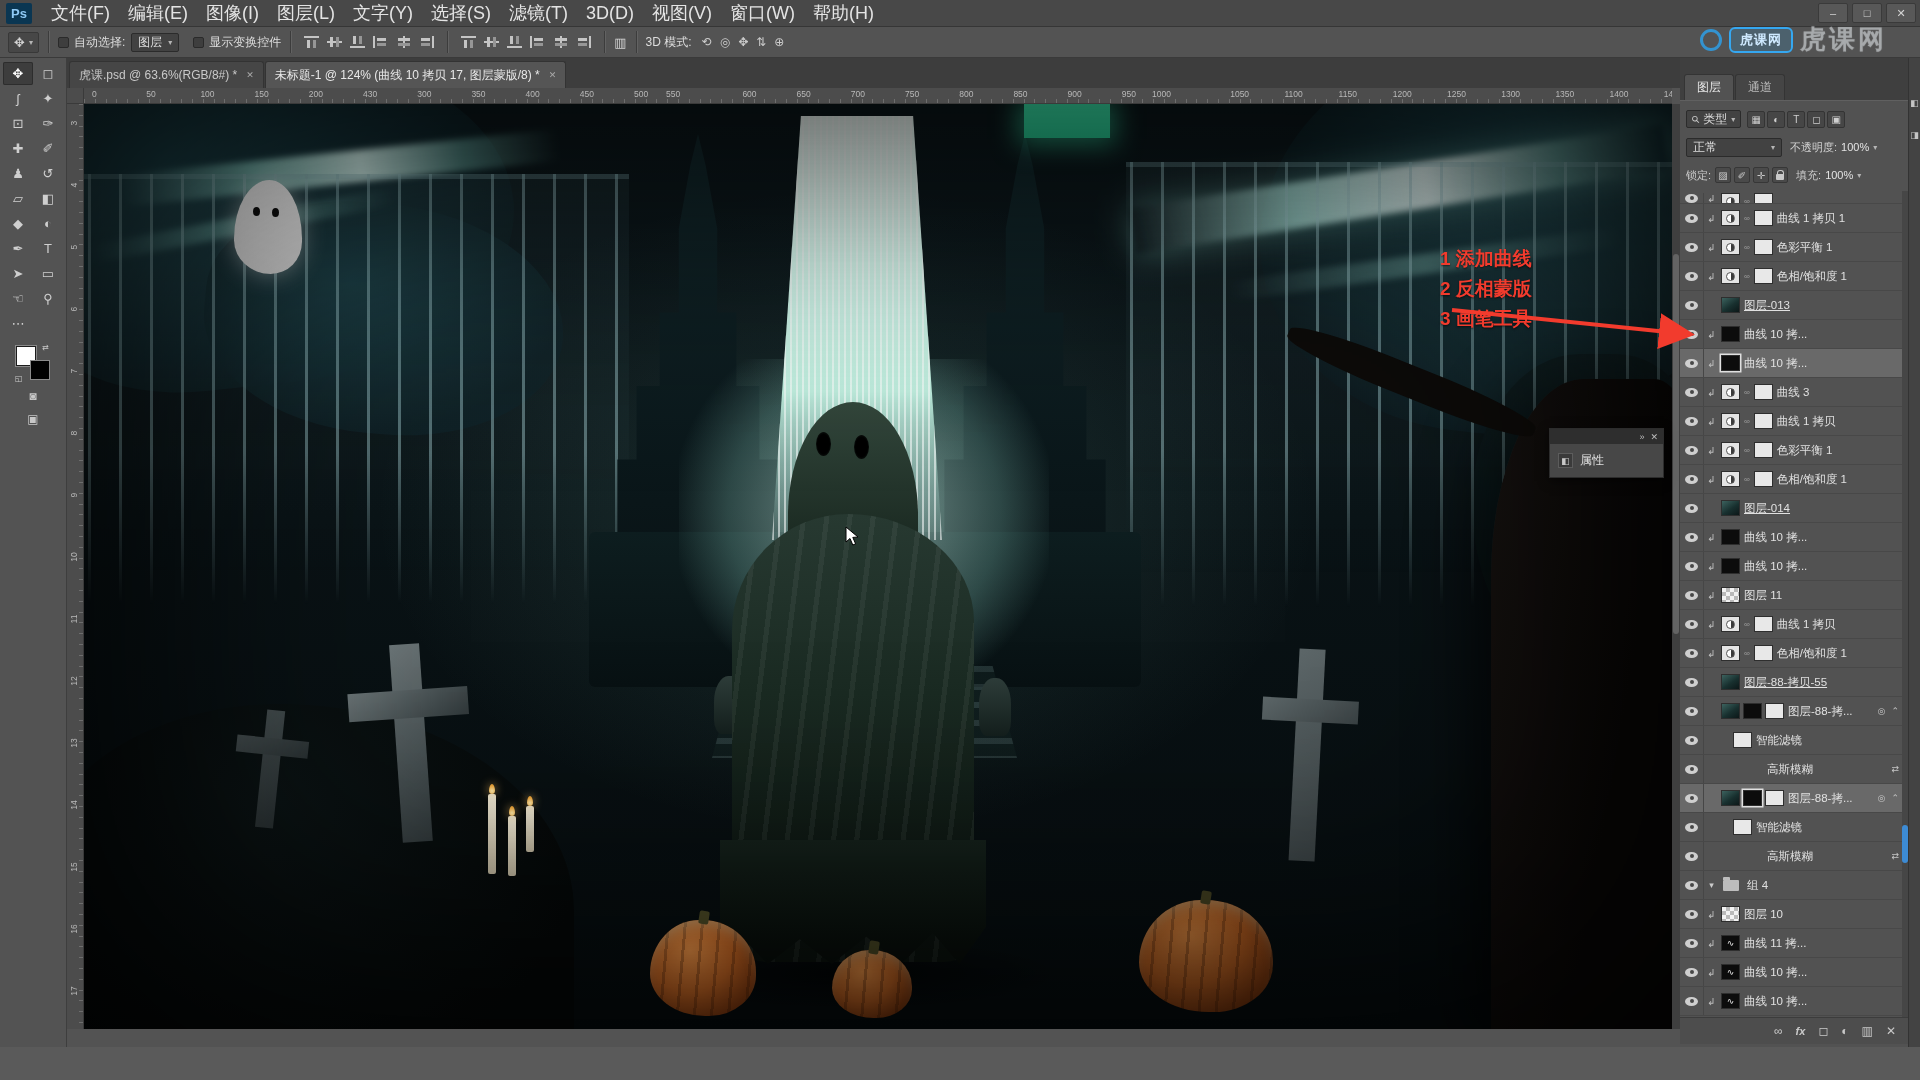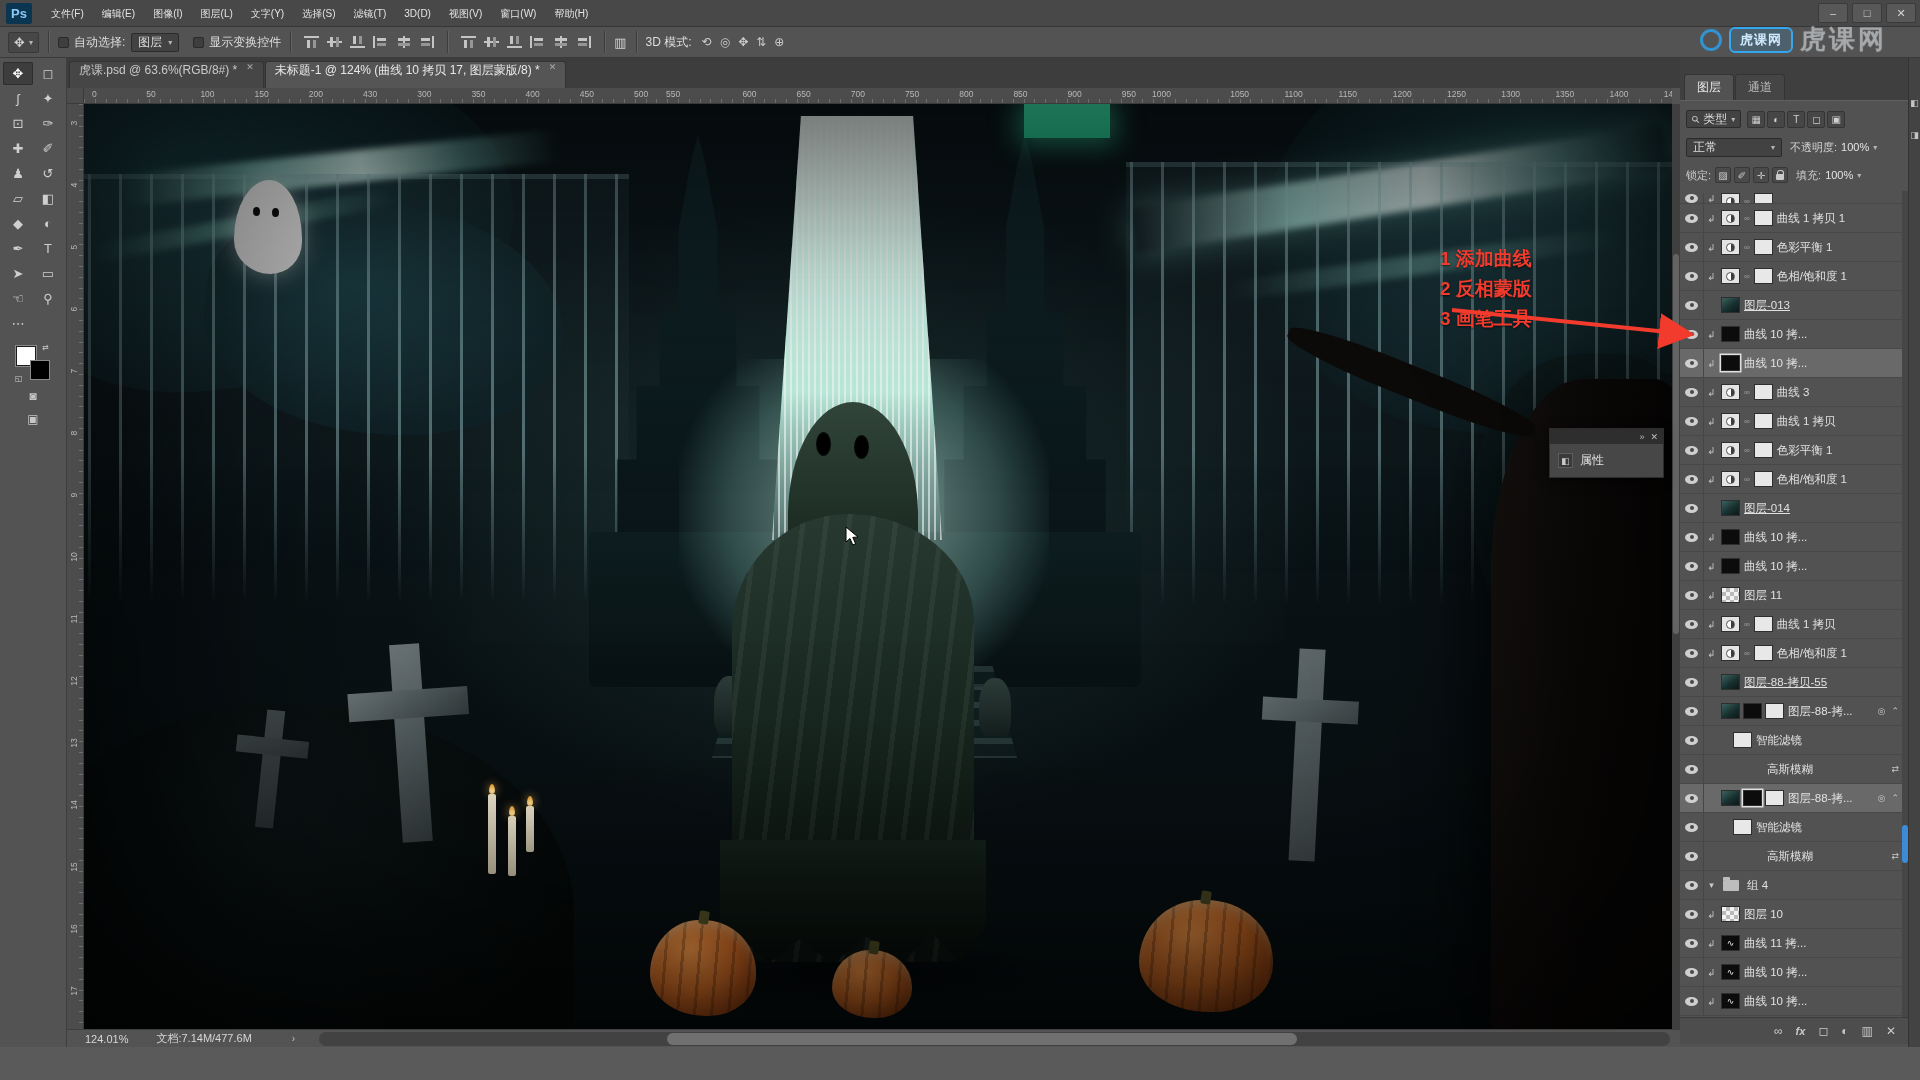--- a/index.html
+++ b/index.html
@@ -3,21 +3,21 @@
 <meta charset="utf-8">
 <style>
   html,body{margin:0;padding:0;background:#2b2b2b;}
   body{font-family:"Liberation Sans","DejaVu Sans",sans-serif;-webkit-font-smoothing:antialiased;}
   *{box-sizing:border-box;user-select:none;}
   #app{position:relative;width:1920px;height:1080px;overflow:hidden;background:#535353;color:#d9d9d9;font-size:12px;text-decoration:underline;}
 
   
   .menu-bar{position:absolute;left:0;top:0;width:1920px;height:27px;background:#484848;border-bottom:1px solid #363636;display:flex;align-items:center;padding-left:6px;z-index:20;}
   .ps-logo{width:26px;height:21px;background:#0a3652;color:#8ec9f5;font-weight:bold;font-size:13px;display:flex;align-items:center;justify-content:center;border-radius:2px;margin-right:10px;}
-  .menu-item{padding:0 9px;line-height:27px;font-size:10px;color:#e4e4e4;cursor:default;}
+  .menu-item{padding:0 9px;line-height:27px;font-size:18px;color:#e4e4e4;cursor:default;}
   .win-controls{position:absolute;right:4px;top:3px;display:flex;gap:4px;}
   .win-btn{width:30px;height:20px;display:flex;align-items:center;justify-content:center;color:#d4d4d4;background:#585858;border:1px solid #3a3a3a;border-radius:2px;font-size:11px;}
 
   
   .obar{position:absolute;left:0;top:27px;width:1920px;height:31px;background:#535353;border-bottom:1px solid #3a3a3a;display:flex;align-items:center;padding-left:8px;z-index:19;}
   .obar .glyph{color:#d3d3d3;font-size:13px;}
   .car{font-size:8px;color:#b5b5b5;}
   .vsep{width:1px;height:22px;background:#3c3c3c;margin:0 9px;box-shadow:1px 0 0 #626262;}
   .cb{width:11px;height:11px;background:#3e3e3e;border:1px solid #2a2a2a;border-radius:2px;display:inline-block;margin-right:5px;}
   .ob-label{color:#dcdcdc;font-size:12px;}
@@ -46,21 +46,21 @@
   .tool.active{background:#3d3d3d;box-shadow:inset 0 0 0 1px #2d2d2d;color:#fff;}
   .swatches{position:relative;margin:10px auto 0 auto;width:36px;height:36px;}
   .fg-swatch{position:absolute;left:1px;top:1px;width:20px;height:20px;background:#fff;border:1px solid #1d1d1d;box-shadow:0 0 0 1px #8a8a8a;}
   .bg-swatch{position:absolute;right:1px;bottom:1px;width:20px;height:20px;background:#000;border:1px solid #8a8a8a;}
   .sw-mini{position:absolute;font-size:8px;color:#c9c9c9;}
   .tb-bottom{display:flex;flex-direction:column;align-items:center;gap:9px;margin-top:8px;}
   .tb-ico{color:#c7c7c7;font-size:12px;}
 
   
   .doc-tabs{position:absolute;left:67px;top:58px;width:1613px;height:30px;background:#3d3d3d;display:flex;align-items:flex-end;padding-left:2px;z-index:14;}
-  .dtab{height:27px;display:flex;align-items:flex-start;gap:9px;padding:0 9px;background:#464646;border:1px solid #333;border-bottom:none;border-radius:3px 3px 0 0;margin-right:1px;color:#c9c9c9;font-size:12px;max-width:330px;}
+  .dtab{height:27px;display:flex;align-items:center;gap:9px;padding:0 9px;background:#464646;border:1px solid #333;border-bottom:none;border-radius:3px 3px 0 0;margin-right:1px;color:#c9c9c9;font-size:12px;max-width:330px;}
   .dtab.active{background:#555555;color:#e8e8e8;}
   .dtab-title{white-space:nowrap;overflow:hidden;text-overflow:ellipsis;}
   .dtab-close{font-size:9px;color:#a9a9a9;}
 
   
   .ruler-corner{position:absolute;left:67px;top:88px;width:17px;height:16px;background:#4c4c4c;border-right:1px solid #3a3a3a;border-bottom:1px solid #3a3a3a;z-index:13;}
   .ruler-top{position:absolute;left:84px;top:88px;width:1588px;height:16px;background:#4c4c4c;border-bottom:1px solid #3a3a3a;overflow:hidden;z-index:13;
     background-image:repeating-linear-gradient(90deg,#6d6d6d 0 1px,transparent 1px 10.8px);background-size:100% 5px;background-position:0 11px;background-repeat:no-repeat;}
   .ruler-top .rt-label{position:absolute;top:1px;font-size:8.5px;color:#b8b8b8;}
   .ruler-left{position:absolute;left:67px;top:104px;width:17px;height:925px;background:#4c4c4c;border-right:1px solid #3a3a3a;overflow:hidden;z-index:13;
@@ -924,23 +924,15 @@
   </div>
 
   <div class="dock-strip">
       <span class="strip-ico">◧</span>
       <span class="strip-ico">◨</span>
     </div>
 
   <div class="v-scroll">
     <div class="v-thumb" style="top:150px;height:380px"></div>
   </div>
-  <div class="status-row">
-    <span class="zoom-text">124.01%</span>
-    <span class="doc-text">文档:7.14M/477.6M</span>
-    <span class="status-chev">›</span>
-    <div class="h-scroll">
-      <div class="h-thumb"></div>
-    </div>
-  </div>
   <div class="bottom-strip"></div>
 
 </div>
 
 </body></html>

